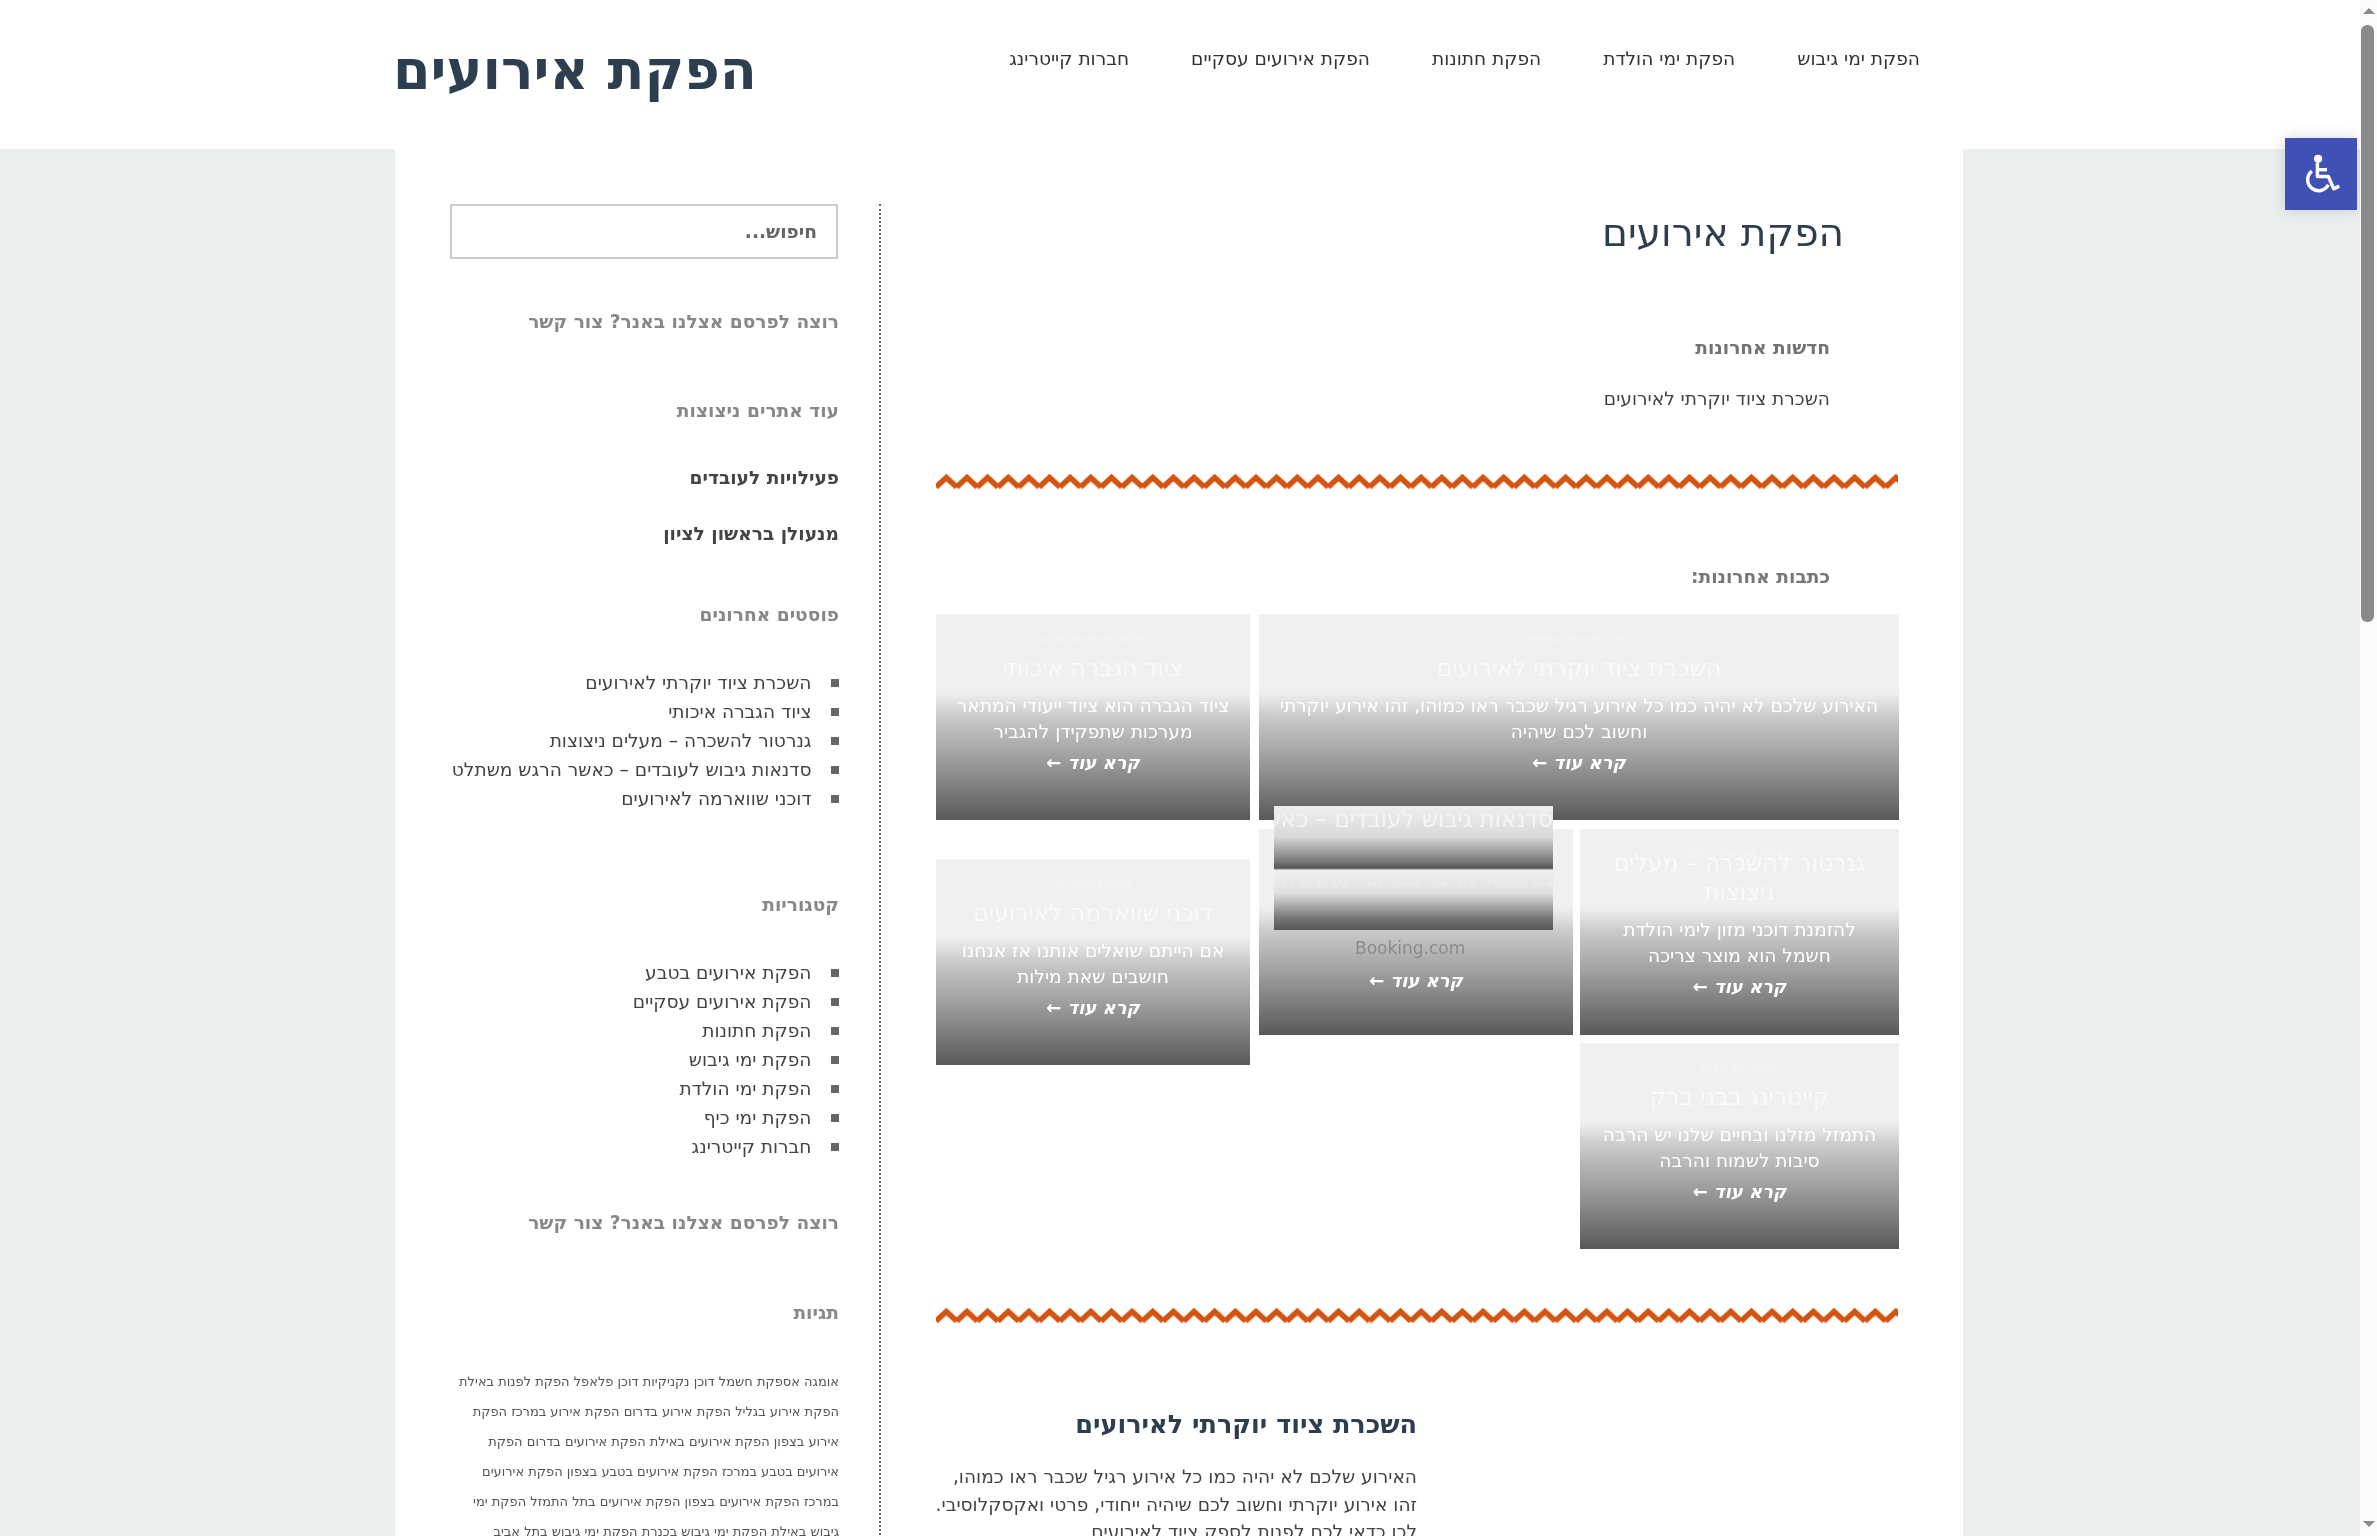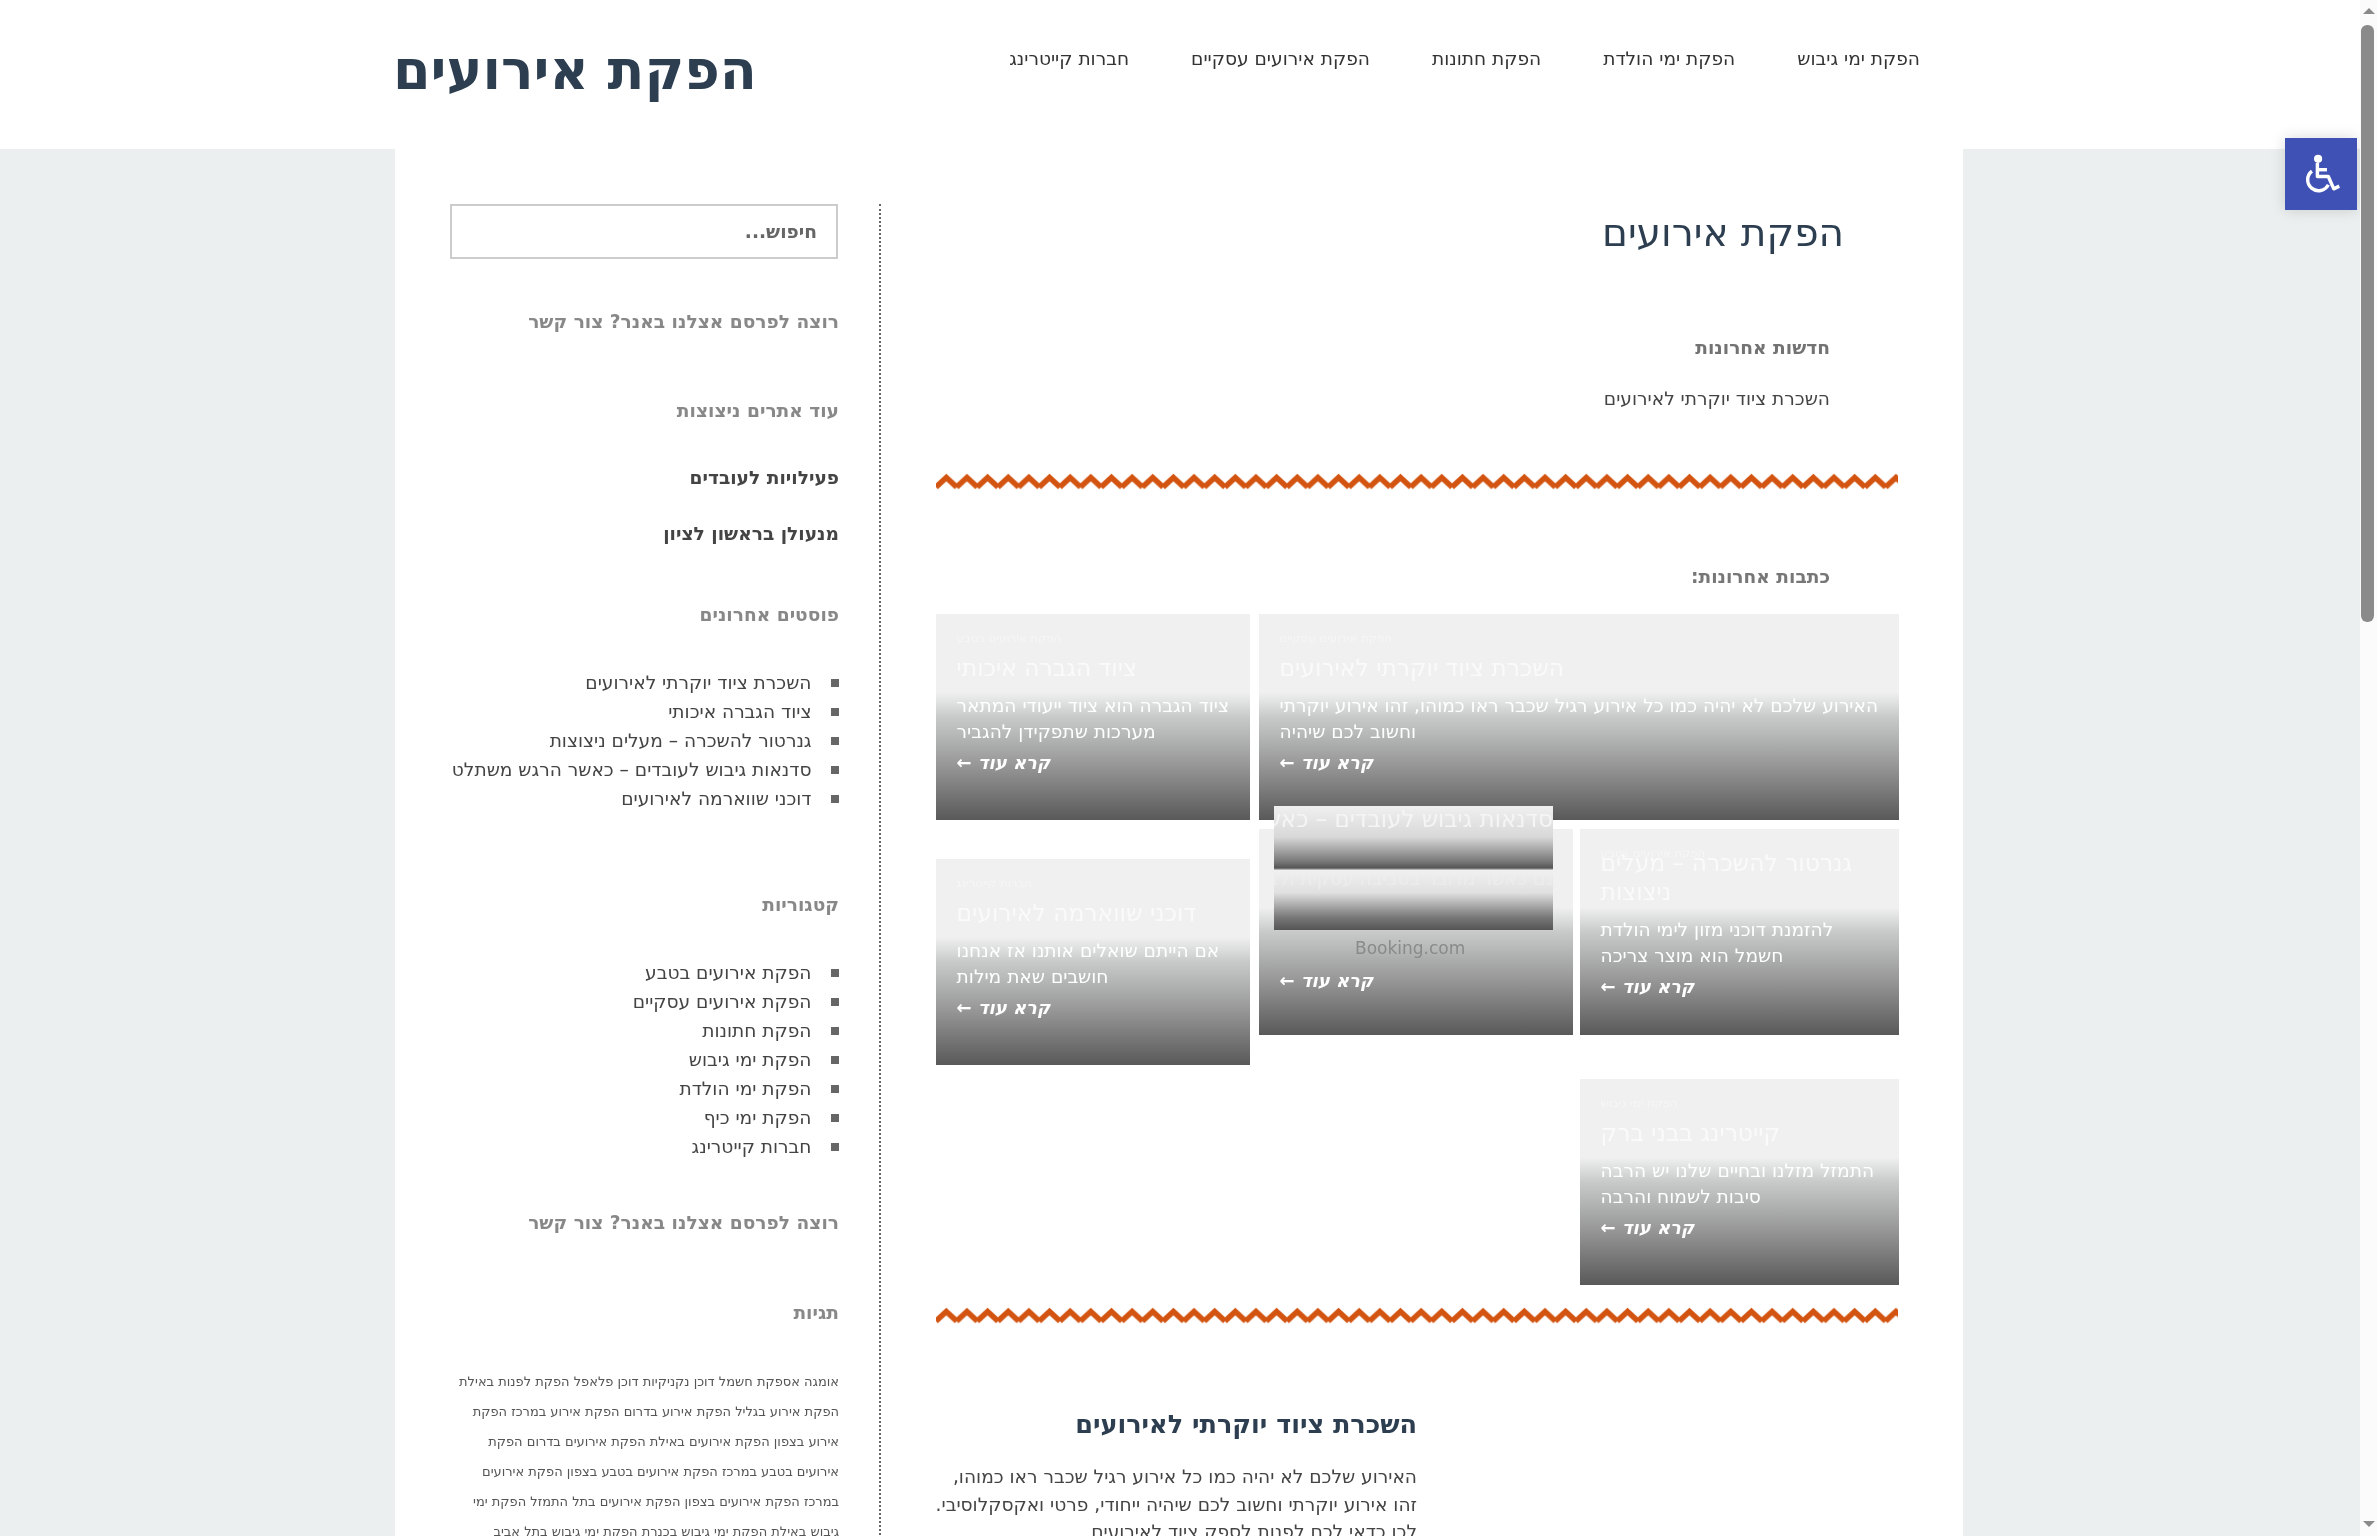--- a/index.html
+++ b/index.html
@@ -18,21 +18,21 @@
   
   .main { position: absolute; left: 541px; top: 0; width: 963px; height: 100%; direction: rtl; }
   .page-title { position: absolute; right: 55px; top: 61px; font-size: 39px; font-weight: normal; color: #2c3e50; white-space: nowrap; }
   .news-label { position: absolute; right: 69px; top: 188px; font-size: 18.6px; font-weight: bold; color: #737373; }
   .news-item { position: absolute; right: 69px; top: 239px; font-size: 18.6px; color: #444; white-space: nowrap; cursor: pointer; }
   .zigzag { position: absolute; left: 0; width: 962px; height: 20.6px; }
   .recent-label { position: absolute; right: 69px; top: 417px; font-size: 18.6px; font-weight: bold; color: #777; }
 
   .card { position: absolute; overflow: hidden; cursor: pointer;
     background: linear-gradient(to bottom, #f0f0f0 0%, #f0f0f0 38%, #c8caca 50%, #9a9a9a 72%, #595959 100%); }
-  .card .inner { position: absolute; right: 20.6px; left: 20.6px; top: 16.5px; text-align: left; direction: rtl; }
+  .card .inner { position: absolute; right: 20.6px; left: 20.6px; top: 16.5px; text-align: center; direction: rtl; }
   .card .cat { font-size: 11.7px; color: #f6f6f6; margin-bottom: 9.6px; }
   .card .title { font-size: 23.4px; color: #fafafa; line-height: 1.25; margin-bottom: 9.6px; }
   .card .excerpt { font-size: 18.6px; color: #fff; line-height: 1.4; margin-bottom: 6.9px; }
   .card .more { font-size: 18px; color: #fff; font-weight: bold; font-style: italic; }
 
   .glitch { position: absolute; left: 1274px; top: 806px; width: 279px; height: 124px; overflow: hidden;
     background: linear-gradient(to bottom, #f0f0f0 0%, #d8d8d8 25%, #777 45%, #555 50%, #f0f0f0 52%, #e0e0e0 70%, #777 90%, #555 100%); }
   .glitch .t { position: absolute; right: 0; top: 0; font-size: 23px; color: #f5f5f5; white-space: nowrap; }
   .glitch .e { position: absolute; right: 0; top: 62px; font-size: 18.6px; color: #eee; white-space: nowrap; opacity: .8; }
   .booking { position: absolute; left: 1355px; top: 938px; font-size: 17px; color: #8a8a8a; direction: ltr; }
@@ -124,21 +124,21 @@
     </div>
     <div class="card" style="left:0; top:710px; width:314px; height:206px;">
       <div class="inner">
         <div class="cat">חברות קייטרינג</div>
         <div class="title">דוכני שווארמה לאירועים</div>
         <div class="excerpt">אם הייתם שואלים אותנו אז אנחנו חושבים שאת מילות</div>
         <div class="more">קרא עוד ←</div>
       </div>
     </div>
 
-    <div class="card" style="left:644px; top:894px; width:319px; height:206px;margin-top:36px;">
+    <div class="card" style="left:644px; top:894px; width:319px; height:206px;">
       <div class="inner">
         <div class="cat">הפקת ימי גיבוש</div>
         <div class="title">קייטרינג בבני ברק</div>
         <div class="excerpt">התמזל מזלנו ובחיים שלנו יש הרבה סיבות לשמוח והרבה</div>
         <div class="more">קרא עוד ←</div>
       </div>
     </div>
 
     <svg class="zigzag" style="top:1157px" viewBox="0 0 1398 30" preserveAspectRatio="none">
       <rect width="1398" height="30" fill="url(#zz)"></rect>

